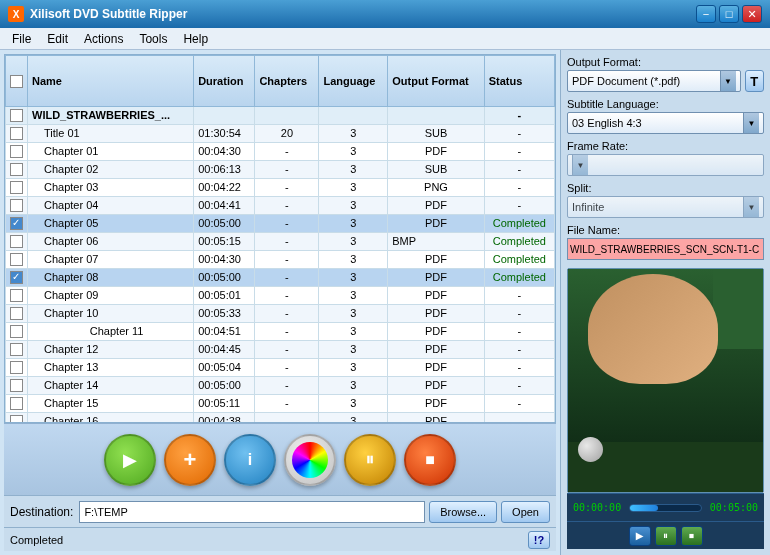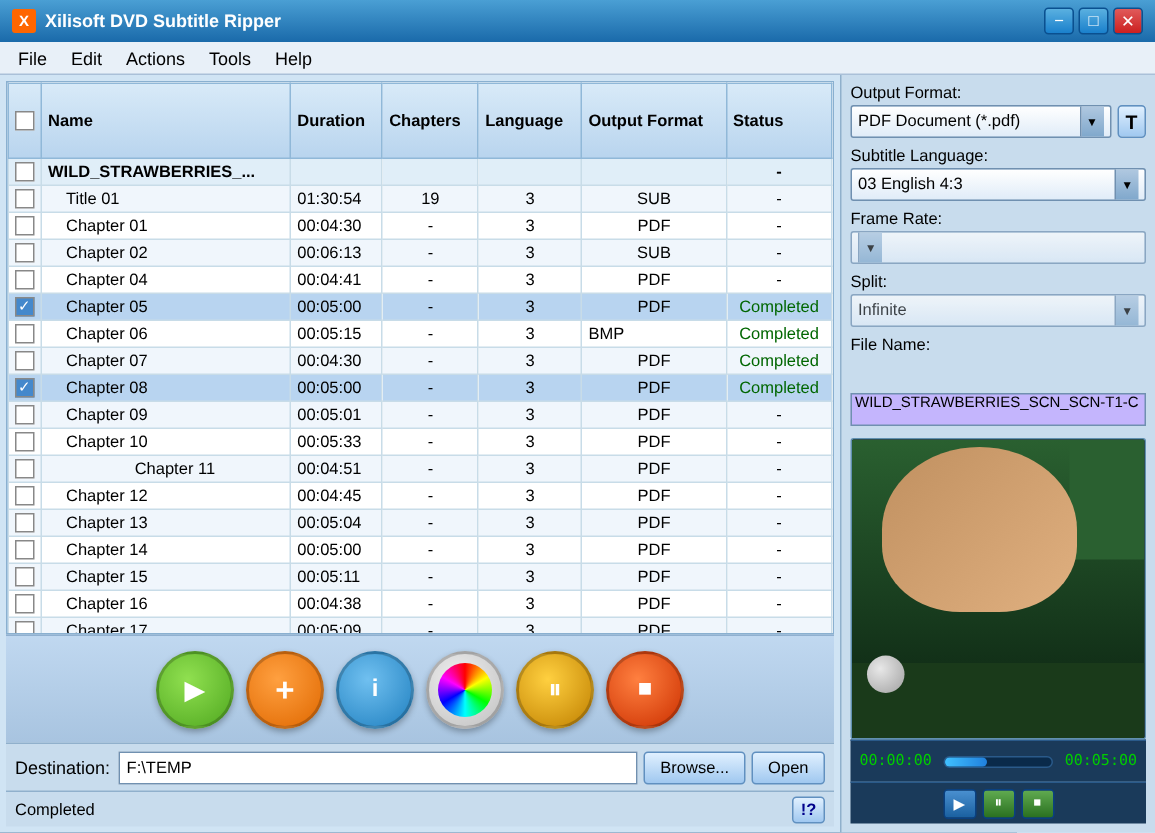--- a/index.html
+++ b/index.html
@@ -405,41 +405,50 @@
               <td></td>
               <td style="text-align: center;"></td>
               <td style="text-align: center;"></td>
               <td style="text-align: center;"></td>
               <td style="text-align: center;">-</td>
             </tr>
             <tr>
               <td><div class="fake-cb"></div></td>
               <td style="padding-left: 16px;">Title 01</td>
               <td>01:30:54</td>
-              <td style="text-align: center;">19</td>
+              <td style="text-align: center;">20</td>
               <td style="text-align: center;">3</td>
               <td style="text-align: center;">SUB</td>
               <td style="text-align: center;">-</td>
             </tr>
             <tr>
               <td><div class="fake-cb"></div></td>
               <td style="padding-left: 16px;">Chapter 01</td>
               <td>00:04:30</td>
               <td style="text-align: center;">-</td>
               <td style="text-align: center;">3</td>
               <td style="text-align: center;">PDF</td>
               <td style="text-align: center;">-</td>
             </tr>
             <tr>
               <td><div class="fake-cb"></div></td>
               <td style="padding-left: 16px;">Chapter 02</td>
               <td>00:06:13</td>
               <td style="text-align: center;">-</td>
               <td style="text-align: center;">3</td>
               <td style="text-align: center;">SUB</td>
+              <td style="text-align: center;">-</td>
+            </tr>
+            <tr>
+              <td><div class="fake-cb"></div></td>
+              <td style="padding-left: 16px;">Chapter 03</td>
+              <td>00:04:22</td>
+              <td style="text-align: center;">-</td>
+              <td style="text-align: center;">3</td>
+              <td style="text-align: center;">PNG</td>
               <td style="text-align: center;">-</td>
             </tr>
             <tr>
               <td><div class="fake-cb"></div></td>
               <td style="padding-left: 16px;">Chapter 04</td>
               <td>00:04:41</td>
               <td style="text-align: center;">-</td>
               <td style="text-align: center;">3</td>
               <td style="text-align: center;">PDF</td>
               <td style="text-align: center;">-</td>
@@ -622,21 +631,21 @@
       <div class="rp-arrow">▼</div>
     </div>
 
     <div class="rp-label">Split:</div>
     <div class="rp-select" style="opacity:0.7;">
       <span>Infinite</span>
       <div class="rp-arrow">▼</div>
     </div>
 
     <div class="rp-label">File Name:</div>
-    <div style="width:100%;height:22px;background:#c4b5fd;border:1px solid #7090b0;overflow:hidden;display:flex;padding:0 2px;margin-top:24px;">
+    <div style="width:100%;height:22px;background:#fca5a5;border:1px solid #7090b0;overflow:hidden;display:flex;align-items:center;padding:0 2px;">
       <span style="font-size:10px;color:#000;overflow:hidden;white-space:nowrap;">WILD_STRAWBERRIES_SCN_SCN-T1-C</span>
     </div>
 
     <div id="preview-area">
       <div id="preview-content">
         <div class="green-bg"></div>
         <div class="face-bg"></div>
         <div class="shirt"></div>
         <div class="ball"></div>
       </div>

